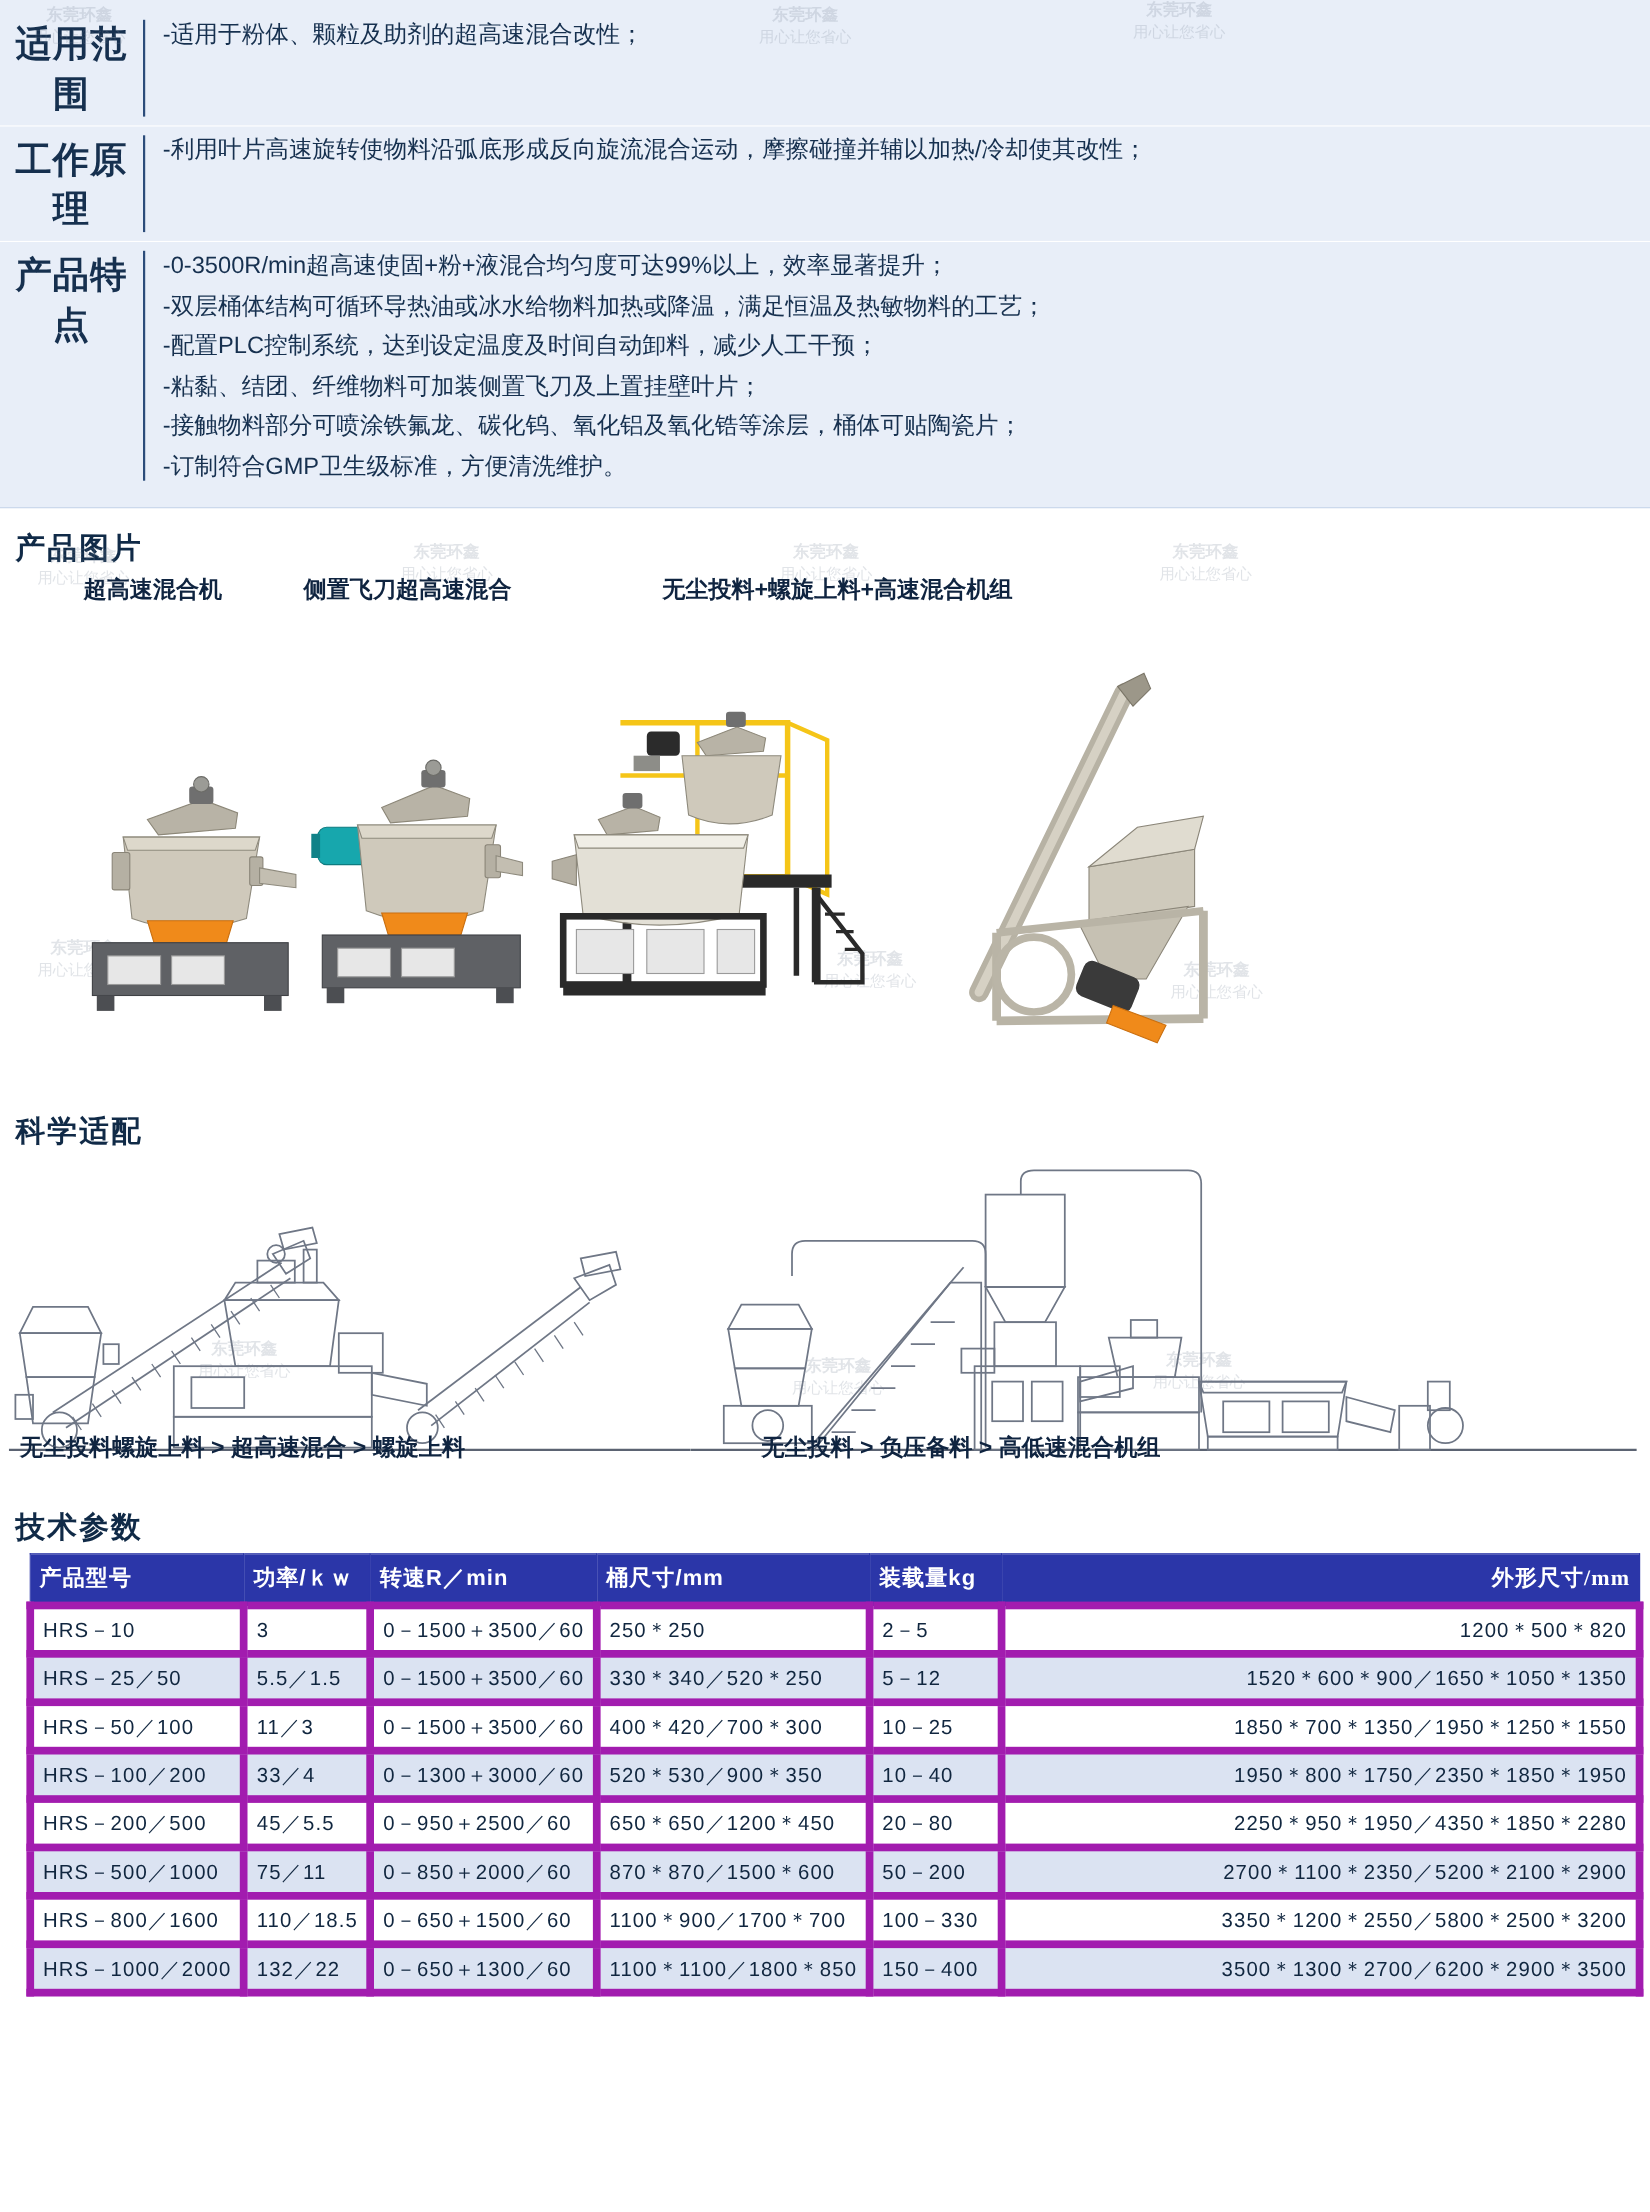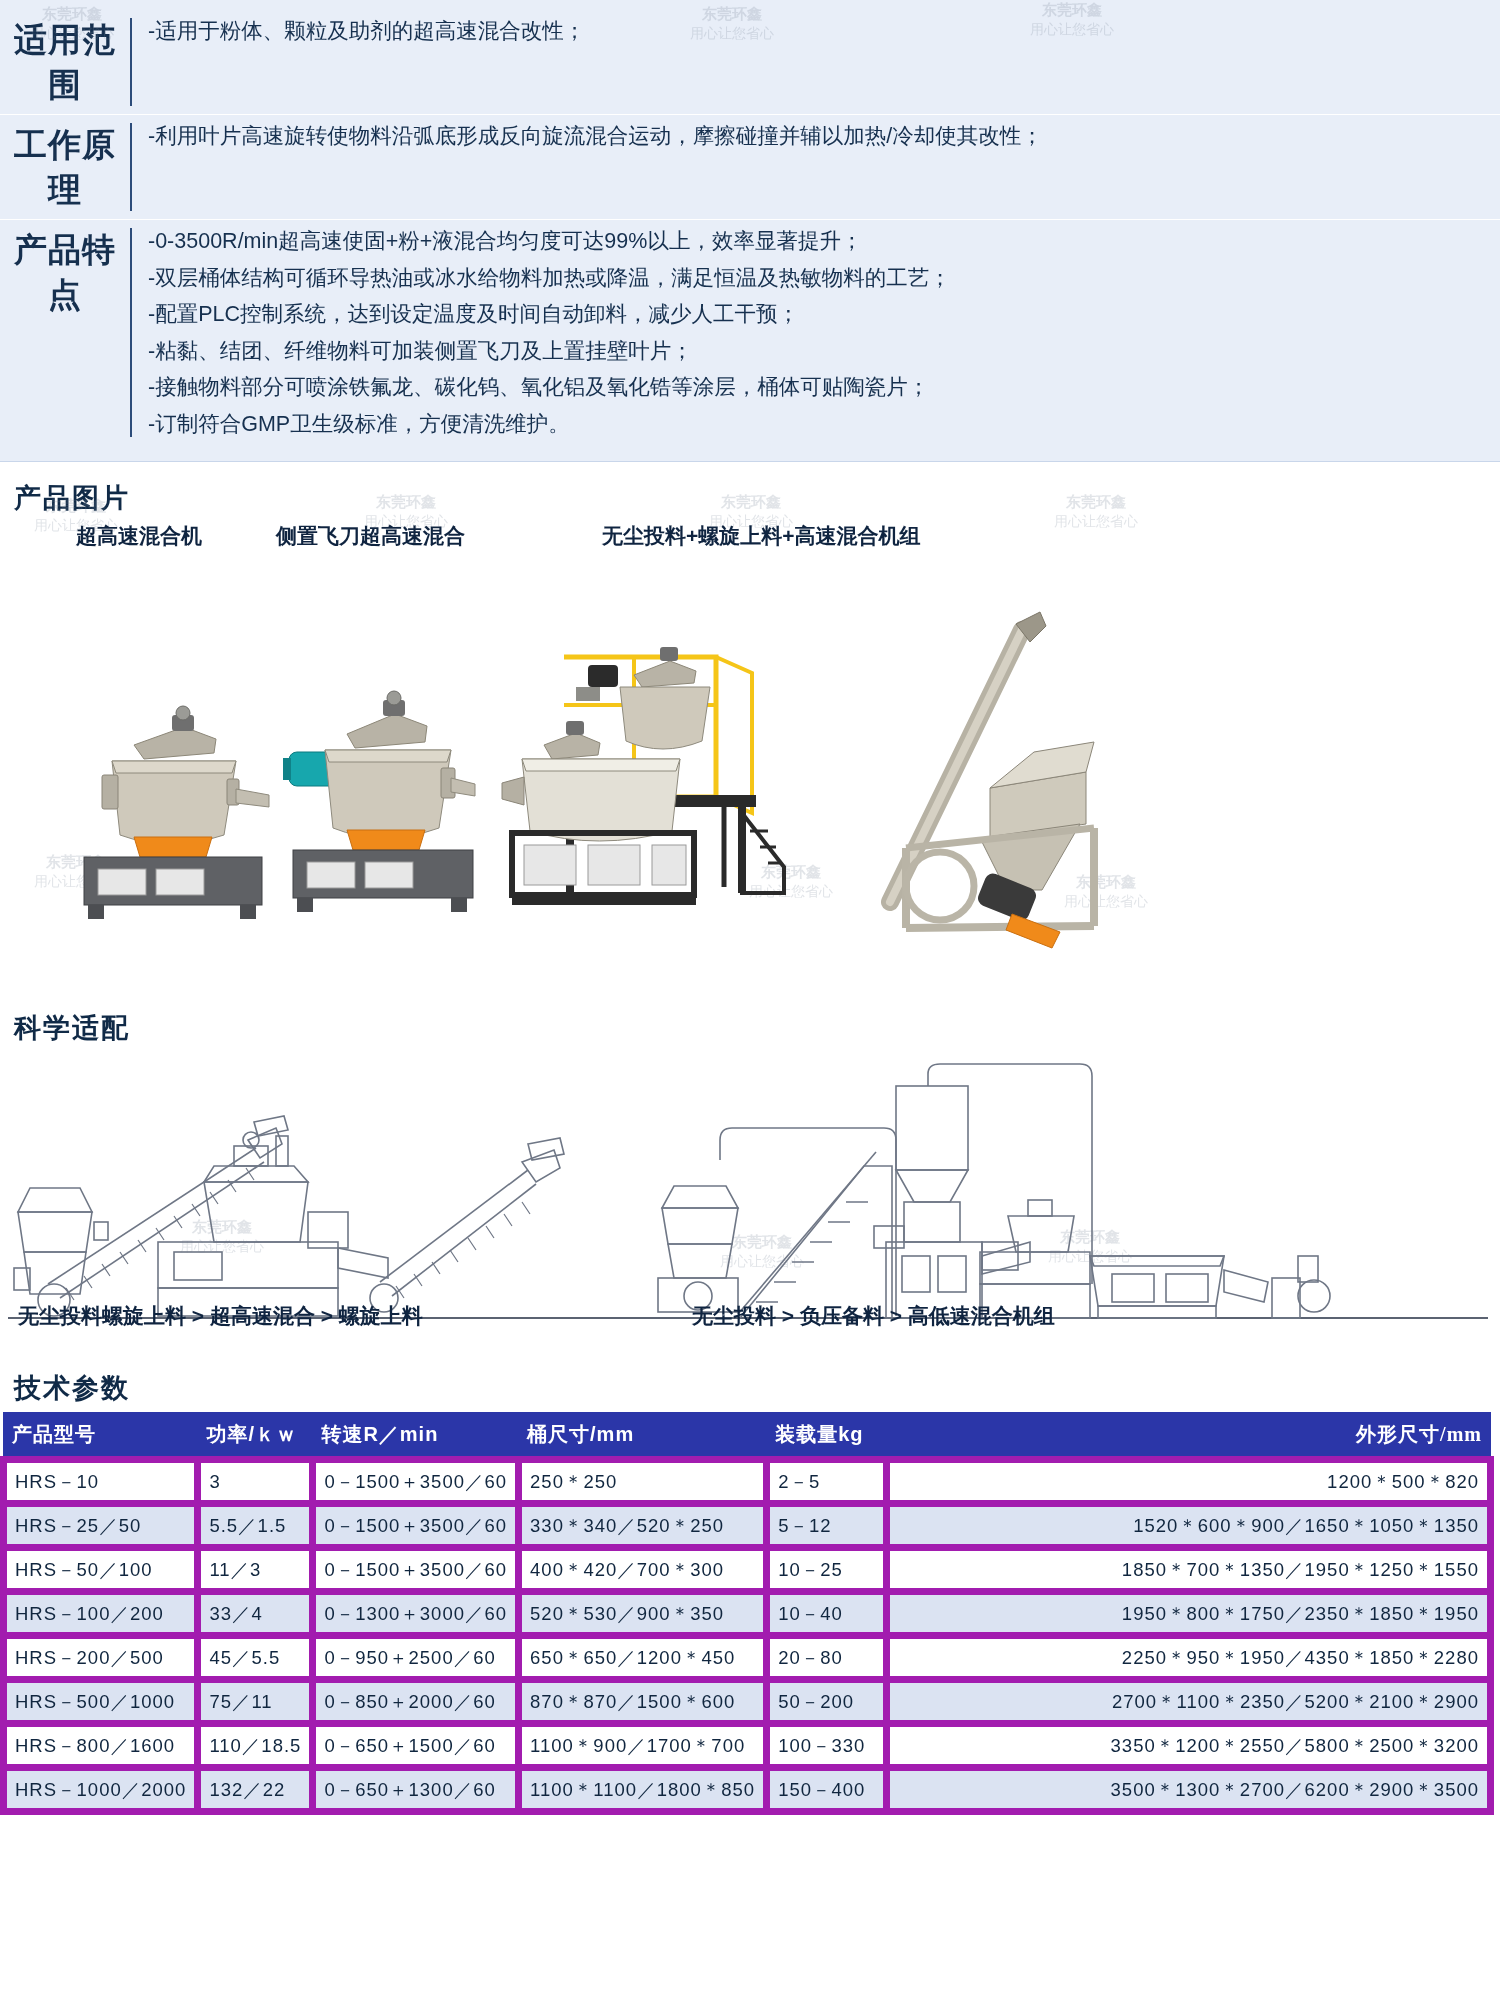--- a/index.html
+++ b/index.html
@@ -94,21 +94,21 @@
   }
   .schem-caption{
     position:absolute;
     font-size:21px;
     font-weight:bold;
     color:#0f2440;
     white-space:nowrap;
   }
 
   
-  .table-wrap{ margin:4px 6px 0 0; }
+  .table-wrap{ margin:4px 6px 0 24px; }
   table{
     width:100%;
     border-collapse:collapse;
     font-size:18.5px;
     color:#10263f;
   }
   thead th{
     background:#2b36a8;
     color:#fff;
     font-size:20px;

